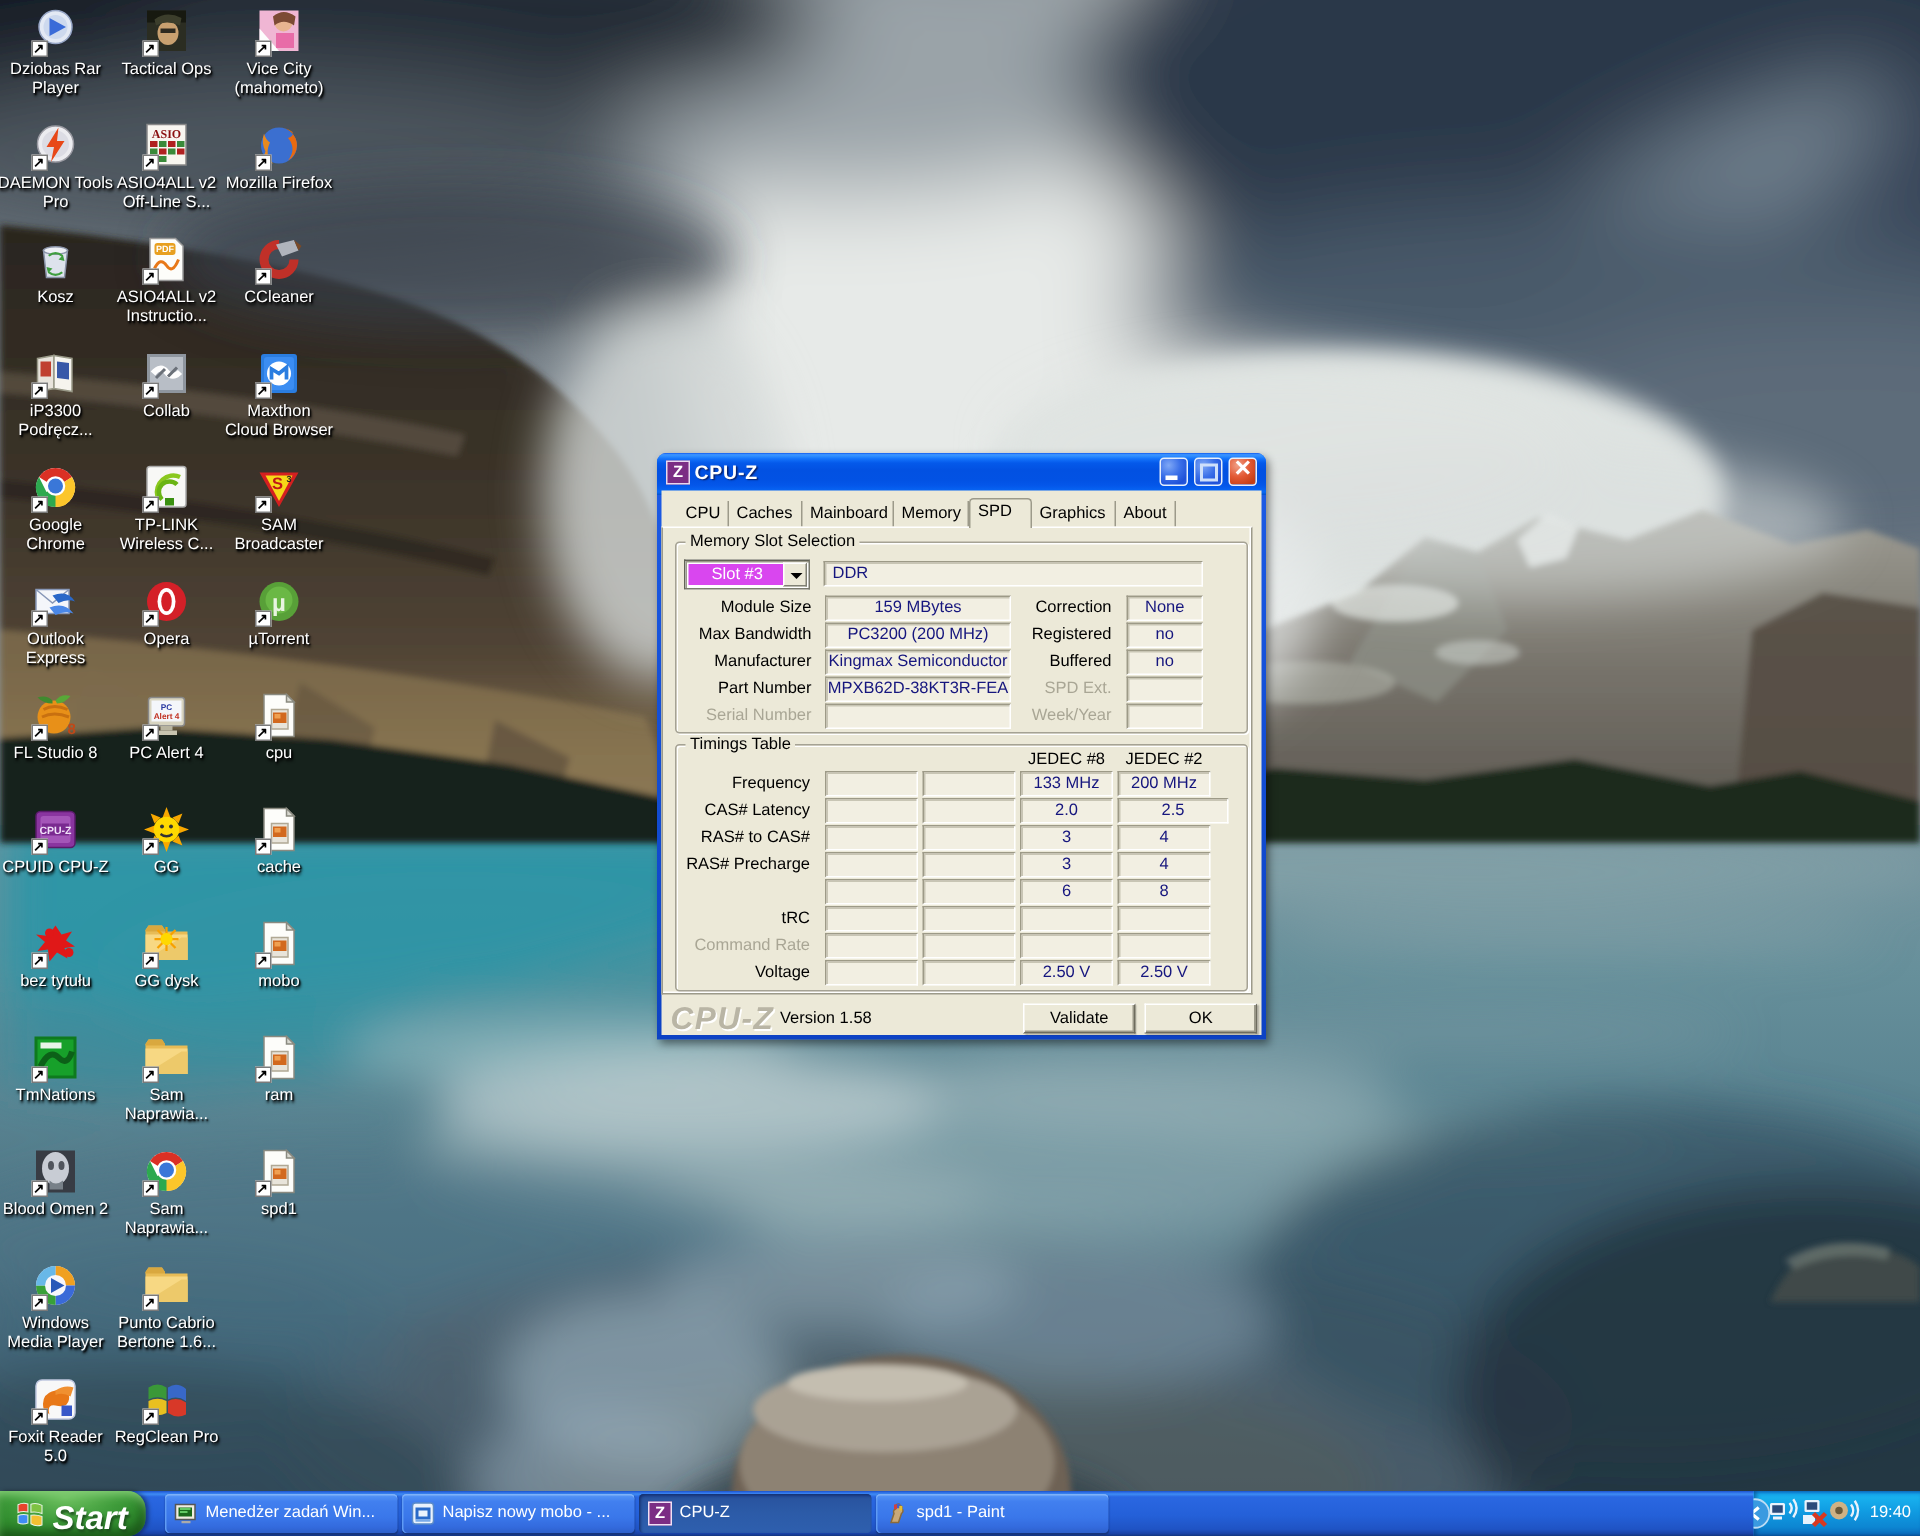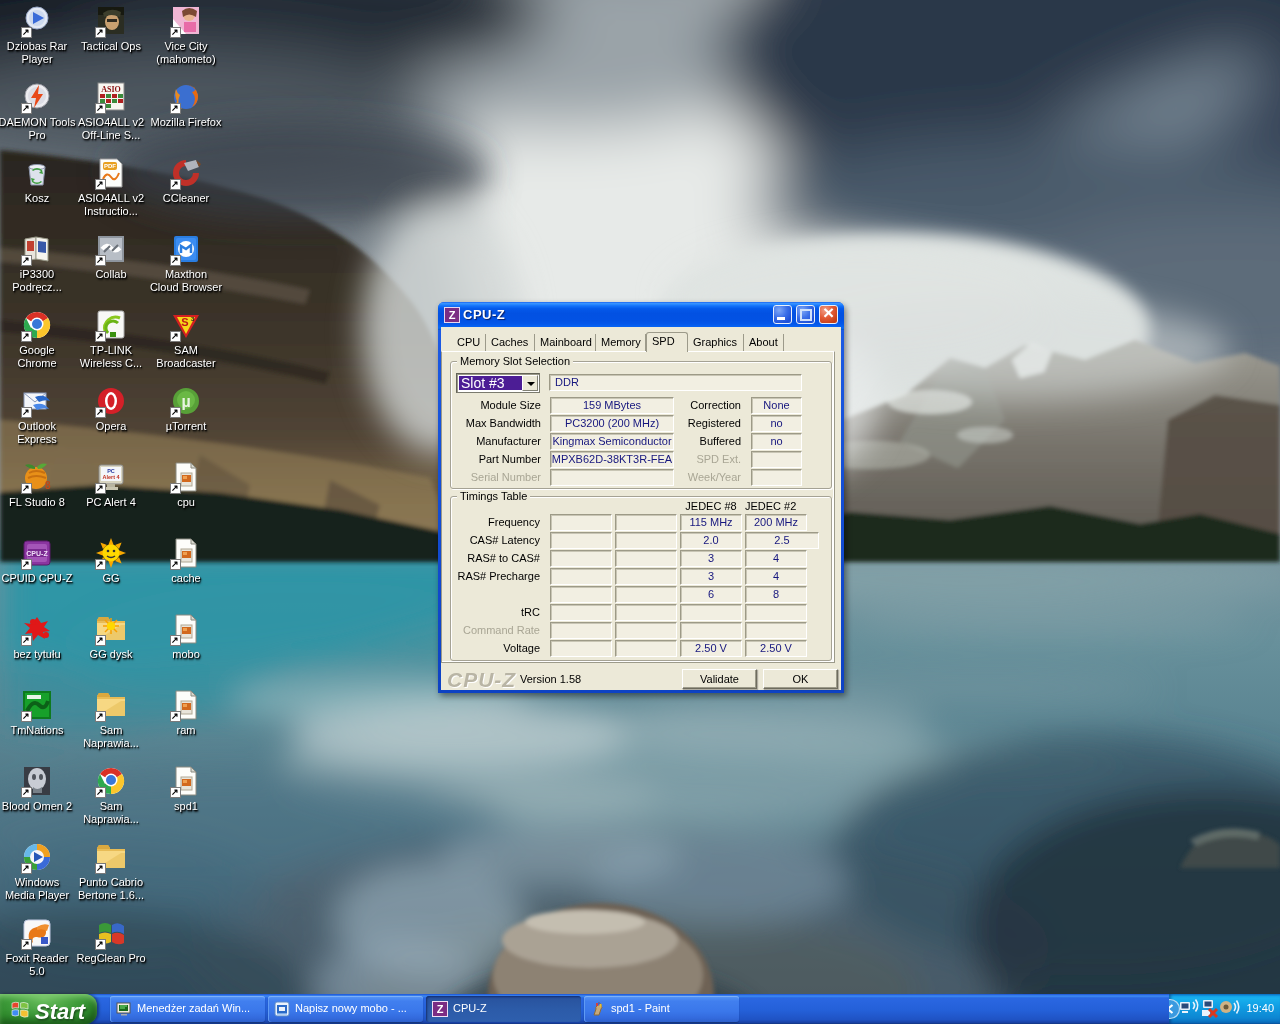--- a/index.html
+++ b/index.html
@@ -39,21 +39,21 @@
 #task{position:absolute;left:0;top:994px;width:1280px;height:30px;background:linear-gradient(180deg,#1b51c3 0%,#2663e0 2%,#3f8cf3 7%,#2a67e2 13%,#2460d8 55%,#1f53c4 85%,#1941a5 95%,#12357e 100%);}
 #start{position:absolute;left:0;top:0;width:97px;height:30px;border-radius:0 12px 12px 0;background:radial-gradient(ellipse at 45% 15%,#6bbf5e 0%,#3f9c3b 45%,#2f8a2d 70%,#247023 100%);box-shadow:inset 0 5px 7px -3px #8fd67f, inset -4px -5px 8px -2px #1a5418, 2px 0 3px rgba(0,0,0,.4);color:#fff;font-weight:bold;font-style:italic;font-size:22px;text-shadow:1px 2px 2px #1d4f1d;}
 #start span{position:absolute;left:35px;top:5px;}
 .tbtn{position:absolute;top:2px;height:26px;border-radius:3px;background:linear-gradient(180deg,#5f9bf7 0%,#4e8ef4 8%,#417fef 20%,#3a77ea 60%,#336add 85%,#2d60cb 100%);box-shadow:inset 0 1px 0 #7eb1f8, inset 1px 0 0 #5f9bf4, 0 1px 1px #16357c;color:#fff;font-size:11px;}
 .tbtn.press{background:linear-gradient(180deg,#20459c 0%,#29549f 10%,#2c5ba8 50%,#2e5fae 100%);box-shadow:inset 1px 1px 2px #15306e;}
 .tbtn .ti{position:absolute;left:6px;top:5px;width:16px;height:16px;}
 .tbtn .tx{position:absolute;left:27px;top:6px;white-space:nowrap;overflow:hidden;right:4px;}
 #tray{position:absolute;right:0;top:0;width:111px;height:30px;background:linear-gradient(180deg,#0f7fd8 0%,#15a8ec 8%,#18b0ee 15%,#119fe4 40%,#0d86d2 80%,#0a6fbf 95%,#0a5ca8 100%);box-shadow:inset 2px 0 3px rgba(0,30,90,.45);color:#fff;}
 #clock{position:absolute;right:6px;top:8px;font-size:11px;color:#fff;}
 #combo{position:absolute;left:18px;top:71px;width:84px;height:20px;box-sizing:border-box;background:#fff;border:1px solid #7a7a6e;border-top-color:#636357;border-left-color:#636357;box-shadow:inset 1px 1px 0 #9c9a8a;}
-#combosel{position:absolute;left:2px;top:2px;right:17px;bottom:2px;background:#4c1d95;color:#fff;font-size:14px;line-height:15px;padding-left:2px;}
+#combosel{position:absolute;left:2px;top:2px;right:17px;bottom:2px;background:#d946ef;color:#fff;font-size:11px;line-height:15px;padding-left:2px;text-align:center;}
 #combobtn{position:absolute;right:1px;top:1px;width:16px;bottom:1px;background:#ECE9D8;border:1px solid #808074;border-top-color:#fff;border-left-color:#fff;box-sizing:border-box;}
 #comboarr{position:absolute;left:4px;top:6px;border:4px solid transparent;border-top-color:#000;}
 #logo{position:absolute;left:9px;top:366px;font-size:21px;font-weight:bold;font-style:italic;color:#b9b5a5;text-shadow:1px 1px 0 #fff;letter-spacing:1px;}
 #ver{position:absolute;left:82px;top:371px;font-size:11px;color:#000;}
 </style>
 </head>
 <body>
 <div id="desk">
 <svg id="wall" width="1280" height="1024" viewBox="0 0 1280 1024">
 <defs>
@@ -604,32 +604,32 @@
   <div class="fld" style="left:313px;top:131px;width:51px;">no</div>
   <div class="lab dis" style="left:220px;top:149px;width:83px;">SPD Ext.</div>
   <div class="fld" style="left:313px;top:149px;width:51px;"></div>
   <div class="lab dis" style="left:220px;top:167px;width:83px;">Week/Year</div>
   <div class="fld" style="left:313px;top:167px;width:51px;"></div>
 
   <div class="grp" style="left:12px;top:194px;width:380px;height:163px;">
         <span class="gt">Timings Table</span>
       </div>
   <div class="lab" style="left:242px;top:196px;width:62px;text-align:center;">JEDEC #8</div>
-  <div class="lab" style="left:307px;top:196px;width:62px;text-align:left;">JEDEC #2</div>
+  <div class="lab" style="left:307px;top:196px;width:62px;text-align:center;">JEDEC #2</div>
   <div class="lab" style="left:0;top:212px;width:102px;">Frequency</div>
   <div class="lab" style="left:0;top:230px;width:102px;">CAS# Latency</div>
   <div class="lab" style="left:0;top:248px;width:102px;">RAS# to CAS#</div>
   <div class="lab" style="left:0;top:266px;width:102px;">RAS# Precharge</div>
   <div class="lab" style="left:0;top:284px;width:102px;padding-left:43px;">tRAS</div>
   <div class="lab" style="left:0;top:302px;width:102px;">tRC</div>
   <div class="lab dis" style="left:0;top:320px;width:102px;">Command Rate</div>
   <div class="lab" style="left:0;top:338px;width:102px;">Voltage</div>
   <div class="fld" style="left:112px;top:212px;width:62px;"></div>
       <div class="fld" style="left:177px;top:212px;width:62px;"></div>
-      <div class="fld" style="left:242px;top:212px;width:62px;">115 MHz</div>
+      <div class="fld" style="left:242px;top:212px;width:62px;">133 MHz</div>
       <div class="fld" style="left:307px;top:212px;width:62px;">200 MHz</div>
   <div class="fld" style="left:112px;top:230px;width:62px;"></div>
       <div class="fld" style="left:177px;top:230px;width:62px;"></div>
       <div class="fld" style="left:242px;top:230px;width:62px;">2.0</div>
       <div class="fld" style="left:307px;top:230px;width:74px;">2.5</div>
   <div class="fld" style="left:112px;top:248px;width:62px;"></div>
       <div class="fld" style="left:177px;top:248px;width:62px;"></div>
       <div class="fld" style="left:242px;top:248px;width:62px;">3</div>
       <div class="fld" style="left:307px;top:248px;width:62px;">4</div>
   <div class="fld" style="left:112px;top:266px;width:62px;"></div>

